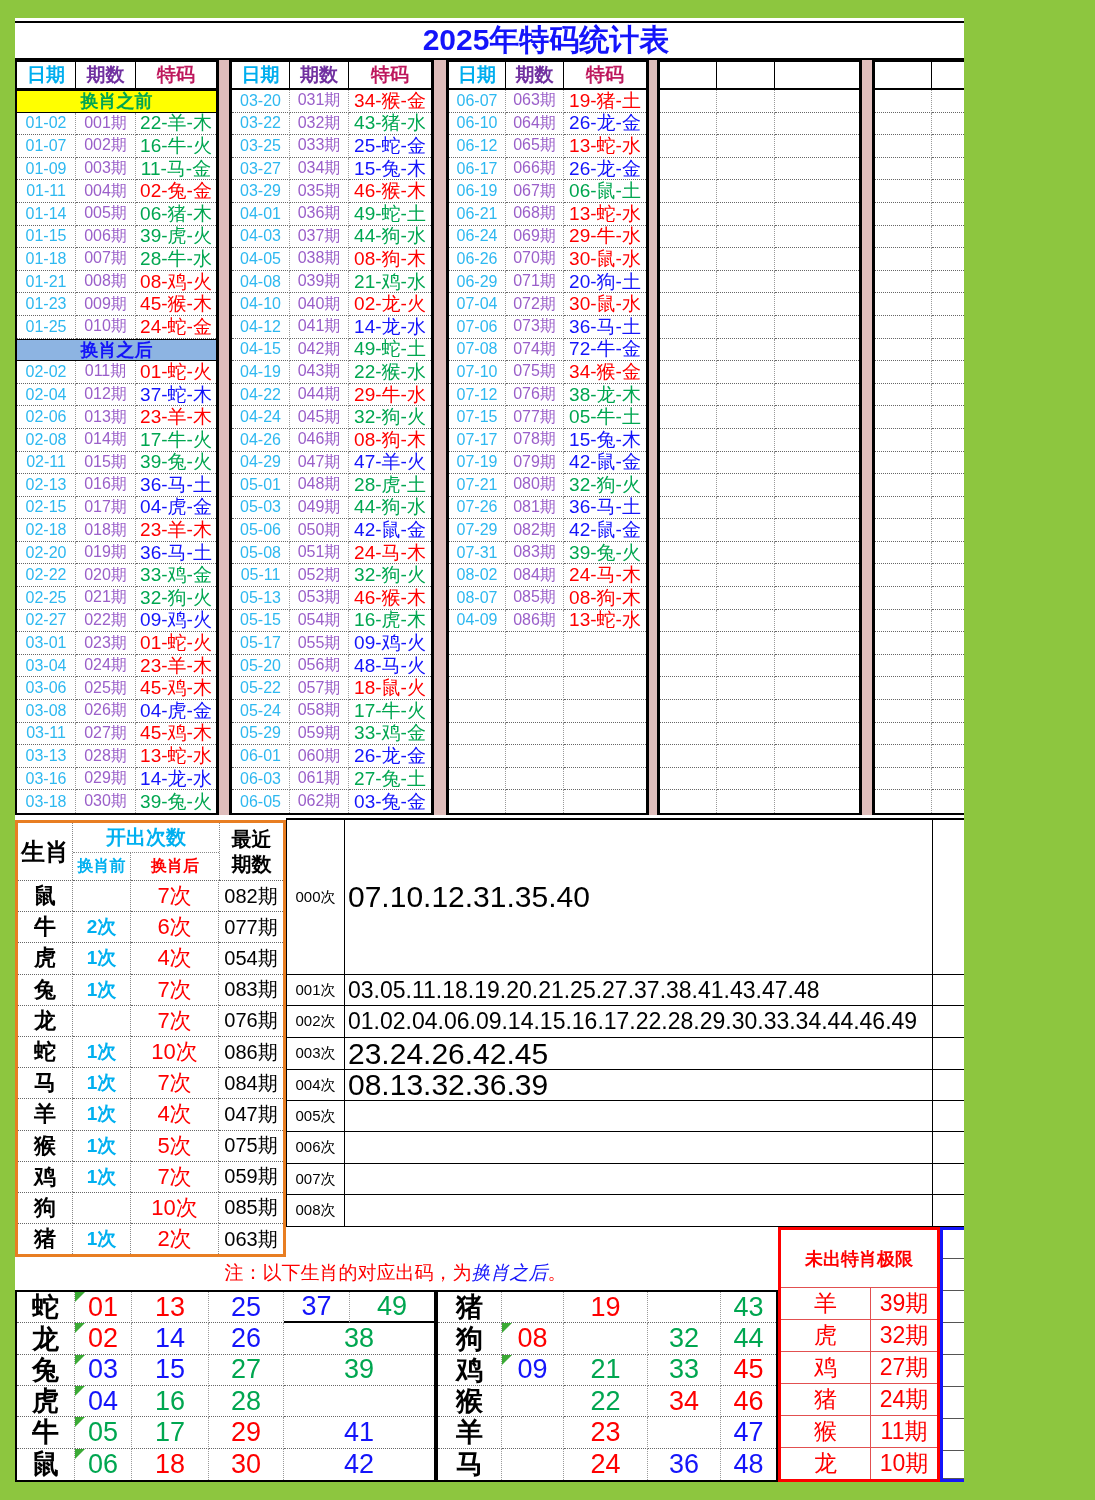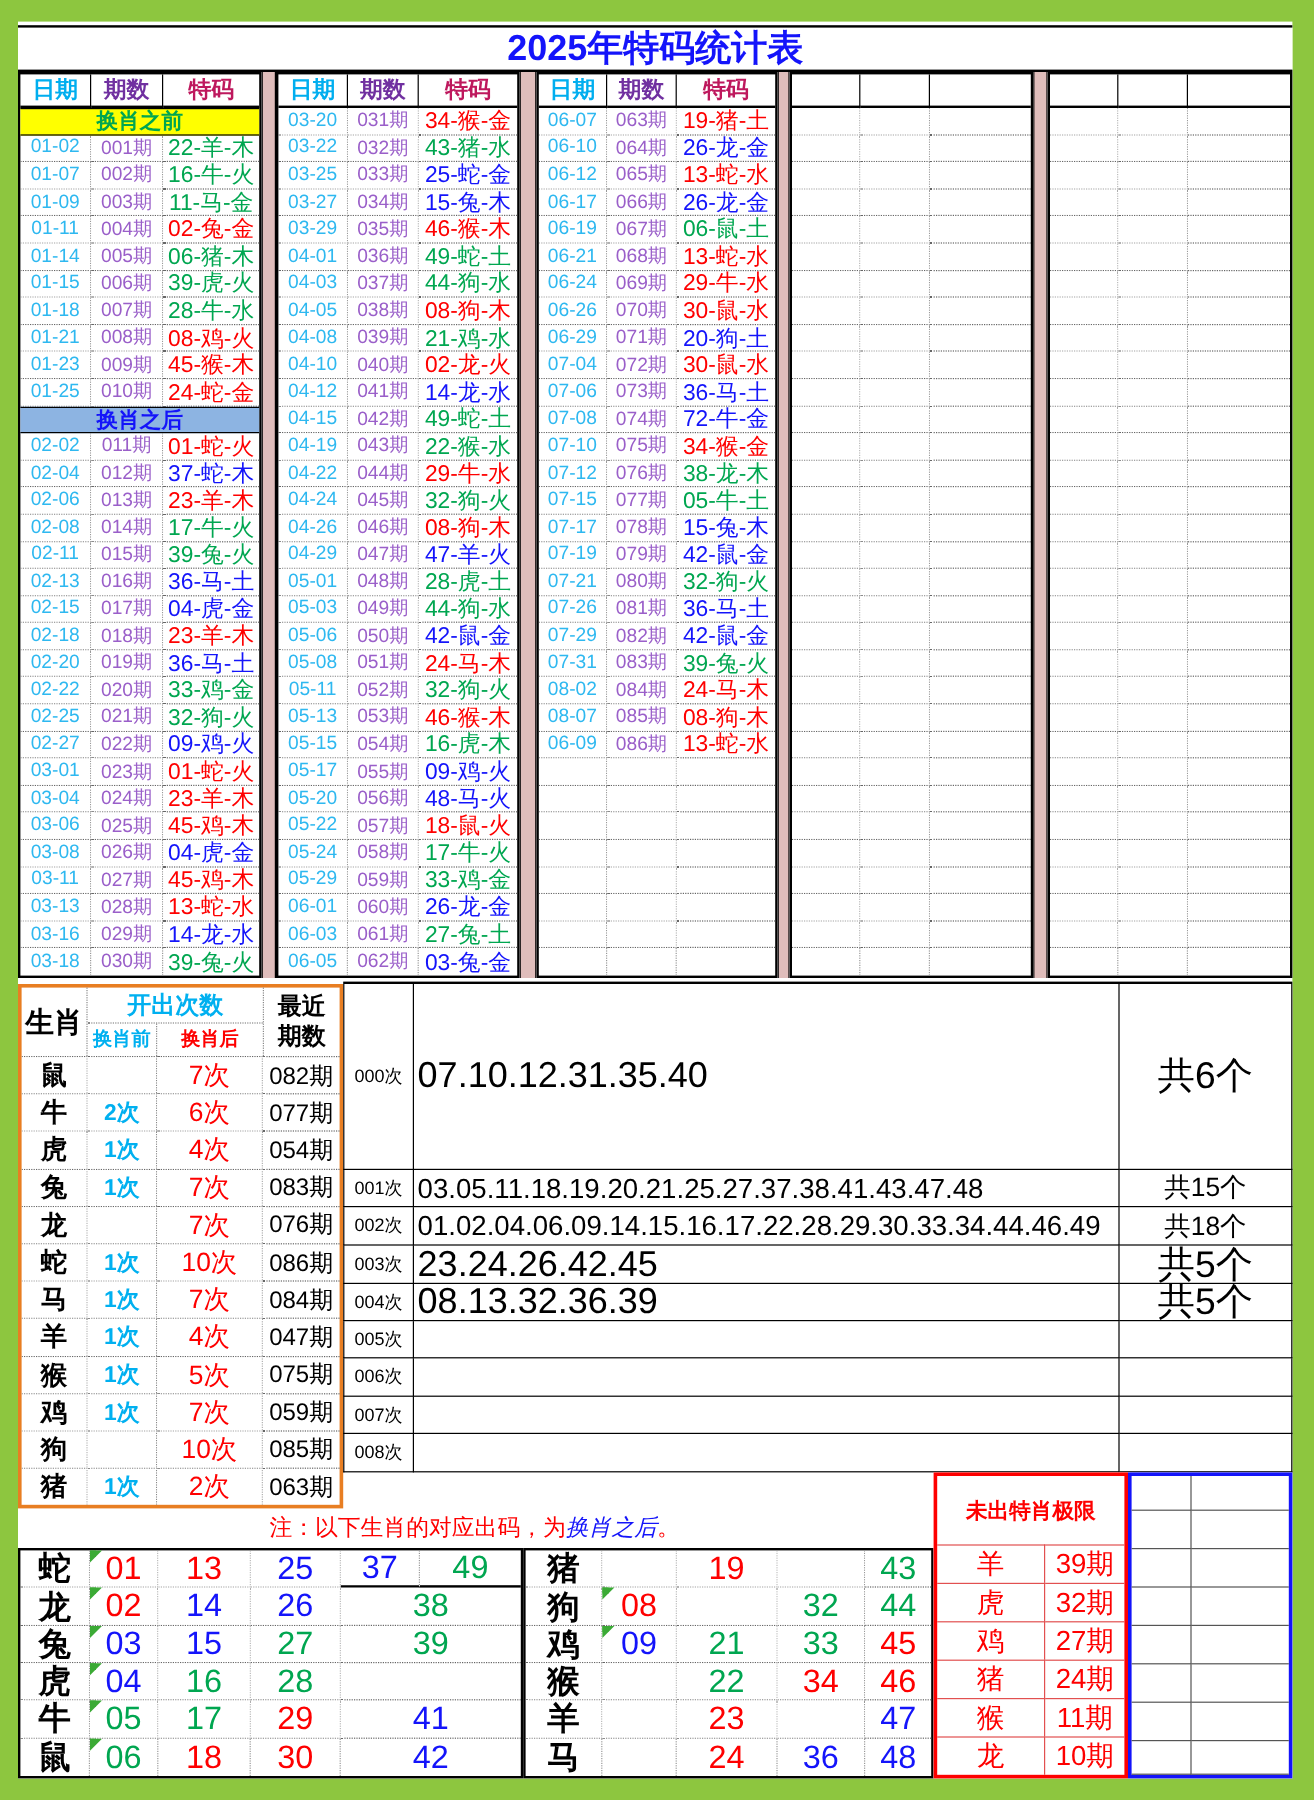--- a/index.html
+++ b/index.html
@@ -1,17 +1,17 @@
 <!DOCTYPE html>
 <html><head>
 <meta charset="utf-8">
 <style>
   *{box-sizing:border-box;margin:0;padding:0}
   body{margin:0;font-family:"Liberation Sans",sans-serif;background:#8DC63F}
-  .frame{position:relative;width:1095px;height:1500px;background:#8DC63F;overflow:hidden}
+  .frame{position:relative;width:964px;height:1500px;background:#8DC63F;overflow:hidden}
   .sheet{position:absolute;left:15px;top:18px;width:1062px;height:1464px;background:#fff}
   .title{position:absolute;left:15px;top:21px;width:1062px;height:39px;border-top:2px solid #000;border-bottom:2px solid #000;
          display:flex;align-items:center;justify-content:center;color:#1414FA;font-size:30px;font-weight:bold;background:#fff}
   
   .tgroup{position:absolute;top:60px;display:grid;grid-template-rows:28px repeat(32,22.6px);border:2px solid #000;background:#fff}
   .th{display:flex;align-items:center;justify-content:center;font-weight:bold;font-size:19px;border-right:1px solid #000;border-bottom:2px solid #000}
   .th-date{color:#00AEEF}.th-period{color:#7030A0}.th-code{color:#be185d}
   .tcell{display:flex;align-items:center;justify-content:center;border-right:1px dotted #999;border-bottom:1px dotted #666;white-space:nowrap;overflow:hidden}
   .c-date{color:#2EB8F0;font-size:16px}
   .c-period{color:#9A5FC9;font-size:16px}
@@ -354,21 +354,21 @@
       <div class="tcell c-code noR col-b">42-鼠-金</div>
       <div class="tcell c-date">07-31</div>
       <div class="tcell c-period">083期</div>
       <div class="tcell c-code noR col-g">39-兔-火</div>
       <div class="tcell c-date">08-02</div>
       <div class="tcell c-period">084期</div>
       <div class="tcell c-code noR col-r">24-马-木</div>
       <div class="tcell c-date">08-07</div>
       <div class="tcell c-period">085期</div>
       <div class="tcell c-code noR col-r">08-狗-木</div>
-      <div class="tcell c-date">06-09</div>
+      <div class="tcell c-date">04-09</div>
       <div class="tcell c-period">086期</div>
       <div class="tcell c-code noR col-r">13-蛇-水</div>
       <div class="tcell c-date"></div>
       <div class="tcell c-period"></div>
       <div class="tcell c-code noR"></div>
       <div class="tcell c-date"></div>
       <div class="tcell c-period"></div>
       <div class="tcell c-code noR"></div>
       <div class="tcell c-date"></div>
       <div class="tcell c-period"></div>

